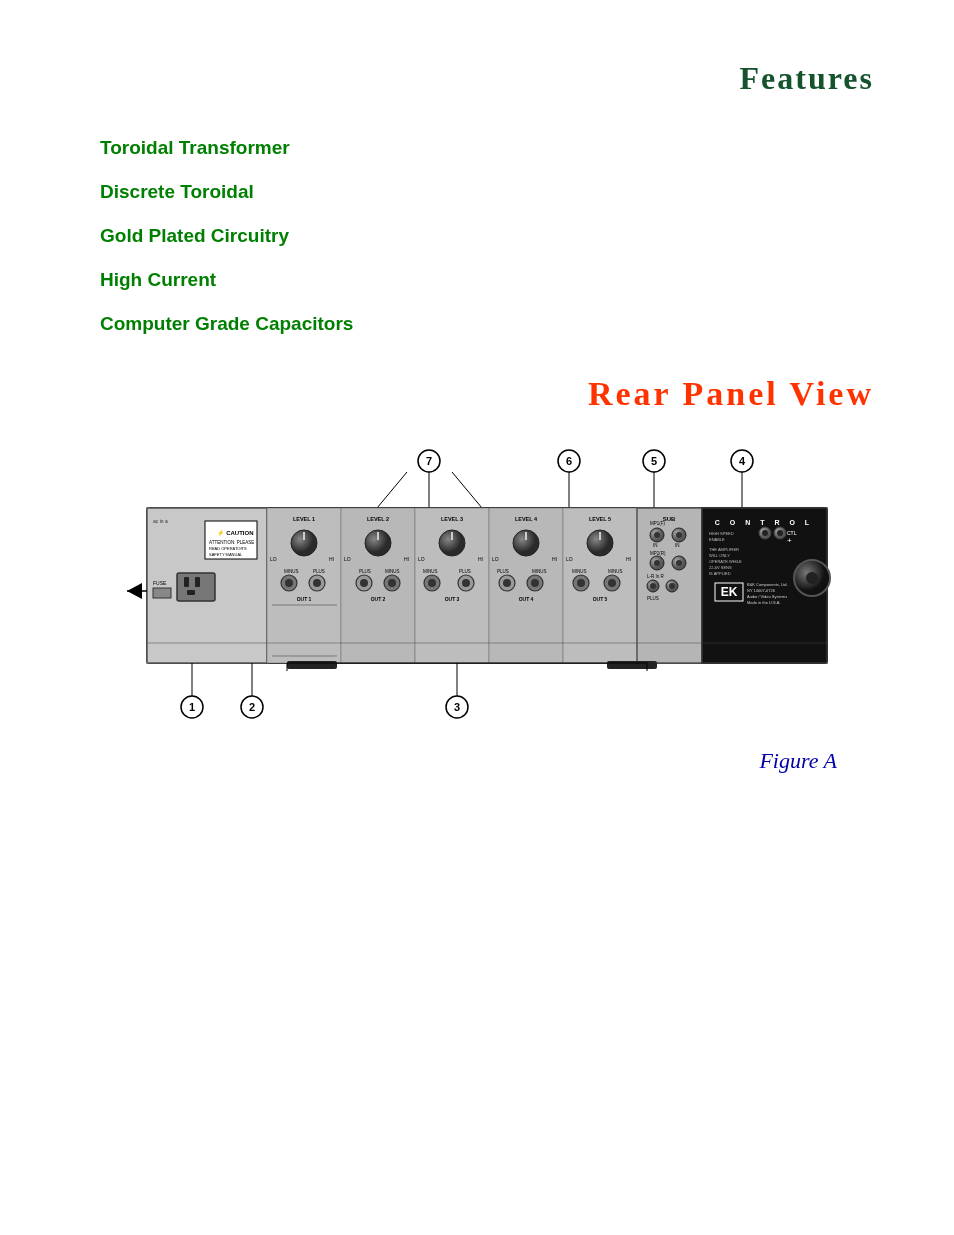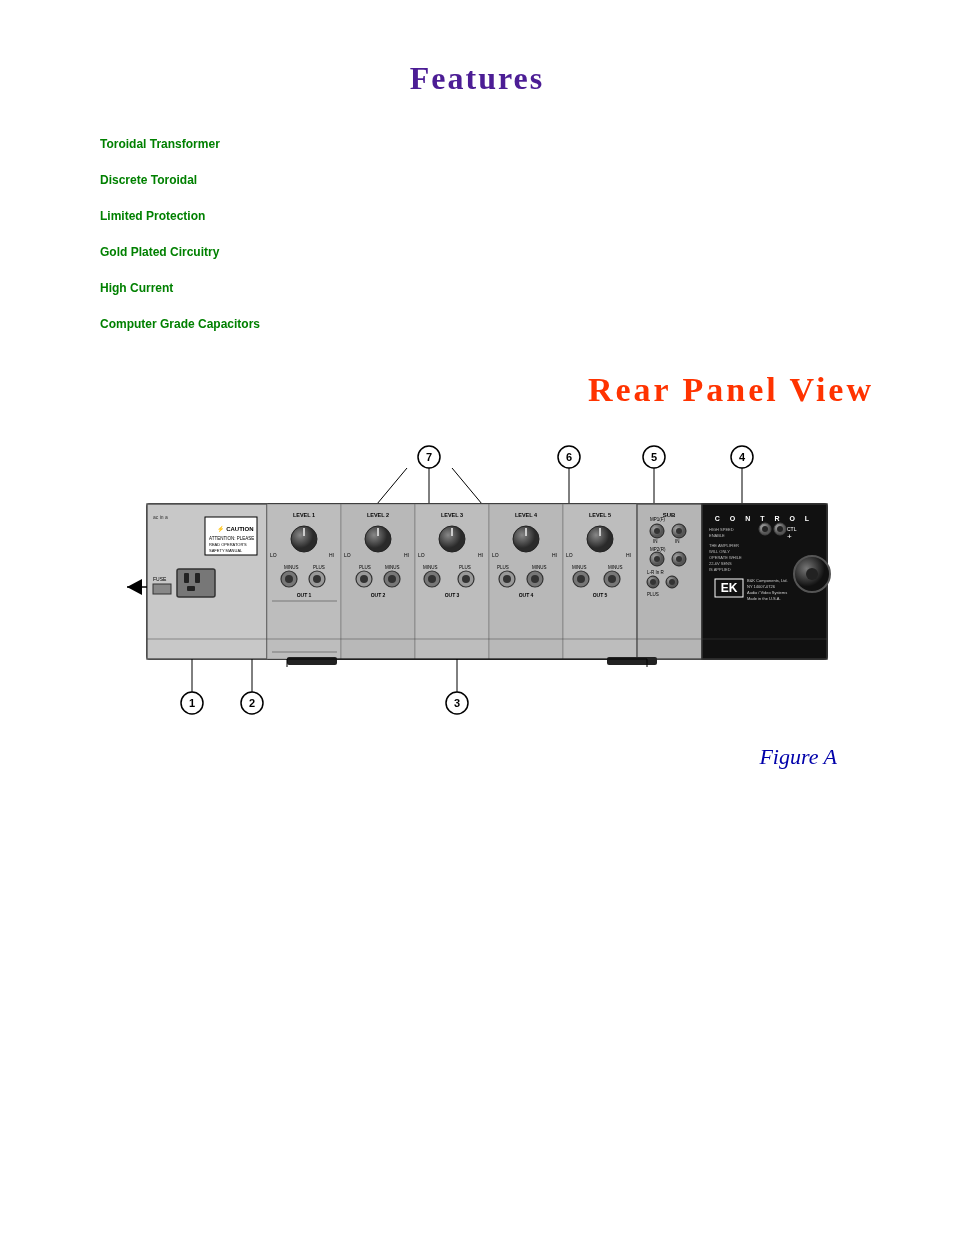--- a/index.html
+++ b/index.html
@@ -9,37 +9,37 @@
       width: 954px;
       min-height: 1235px;
       position: relative;
     }
 
     .page-content {
       padding: 60px 80px;
     }
 
     .features-title {
-      text-align: center;
+      text-align: right;
       font-size: 32px;
       font-weight: bold;
-      color: #4c1d95;
+      color: #14532d;
       font-family: 'Times New Roman', serif;
       margin-bottom: 40px;
       letter-spacing: 2px;
     }
 
     .features-list {
       list-style: none;
       margin-left: 20px;
     }
 
     .features-list li {
       color: #008000;
-      font-size: 12px;
+      font-size: 19px;
       font-weight: bold;
       margin-bottom: 22px;
       font-family: Arial, sans-serif;
     }
 
     .rear-panel-title {
       text-align: right;
       font-size: 34px;
       font-weight: bold;
       color: #ff3300;
@@ -75,21 +75,20 @@
 </head>
 <body>
 
 <div class="page-content">
 
   <h1 class="features-title">Features</h1>
 
   <ul class="features-list">
     <li>Toroidal Transformer</li>
     <li>Discrete Toroidal</li>
-    <li>Limited Protection</li>
     <li>Gold Plated Circuitry</li>
     <li>High Current</li>
     <li>Computer Grade Capacitors</li>
   </ul>
 
   <h2 class="rear-panel-title">Rear Panel View</h2>
 
   <div class="diagram-container">
     <div class="panel-diagram">
 

